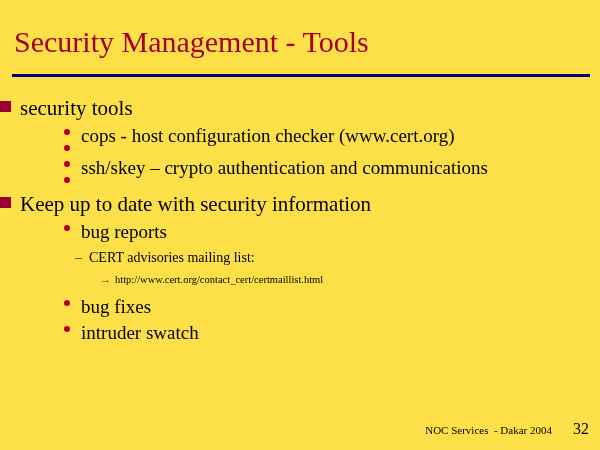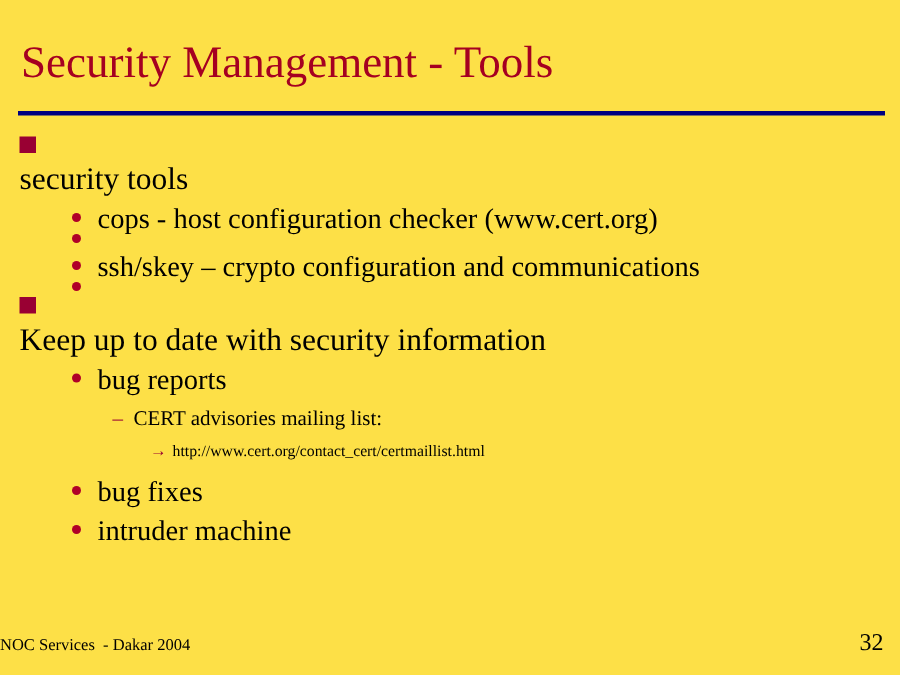--- a/index.html
+++ b/index.html
@@ -50,42 +50,41 @@
     width: 600px;
   }
   .line {
     display: flex;
     align-items: baseline;
     white-space: nowrap;
   }
 
   
   .lvl1 {
-    padding-left: 13px;
     font-size: 21px;
     line-height: 29px;
     margin-bottom: 0px;
-    flex-direction: column;
   }
   .lvl1 .marker {
     width: 11px;
     height: 11px;
     background: #990033;
     display: inline-block;
     margin-right: 9px;
     flex: 0 0 auto;
     position: relative;
     top: -3px;
   }
 
   
   .lvl2 {
-    padding-left: 48px;
+    padding-left: 64px;
     font-size: 19px;
     line-height: 26px;
+    align-items: center;
   }
   .lvl2 .marker {
     width: 6px;
     height: 6px;
     background: #B00028;
     border-radius: 50%;
     display: inline-block;
     margin-right: 11px;
     flex: 0 0 auto;
     position: relative;
@@ -122,21 +121,21 @@
 
   .gap-sm { height: 3px; }
   .gap-md { height: 6px; }
 
   
   .footer-center {
     position: absolute;
     left: 0;
     top: 423px;
     width: 552px;
-    text-align: left;
+    text-align: right;
     font-size: 11px;
     line-height: 14px;
     color: #000000;
     white-space: pre;
   }
   .footer-page {
     position: absolute;
     right: 11px;
     top: 421px;
     font-size: 16px;
@@ -164,21 +163,21 @@
       <span class="txt">cops - host configuration checker (www.cert.org)</span>
     </div>
 
     <div class="line lvl2">
       <span class="marker"></span>
     </div>
 
 
     <div class="line lvl2">
       <span class="marker"></span>
-      <span class="txt">ssh/skey – crypto configuration and communications</span>
+      <span class="txt">ssh/skey – crypto authentication and communications</span>
     </div>
 
     <div class="line lvl2">
       <span class="marker"></span>
     </div>
 
     <div class="gap-sm"></div>
 
     <div class="line lvl1">
       <span class="marker"></span>
@@ -206,21 +205,21 @@
 
     <div class="gap-md"></div>
 
     <div class="line lvl2">
       <span class="marker"></span>
       <span class="txt">bug fixes</span>
     </div>
 
     <div class="line lvl2">
       <span class="marker"></span>
-      <span class="txt">intruder machine</span>
+      <span class="txt">intruder swatch</span>
     </div>
 
   </div>
 
   <div class="footer-center">NOC Services  - Dakar 2004</div>
   <div class="footer-page">32</div>
 
 </div>
 
 </body></html>

